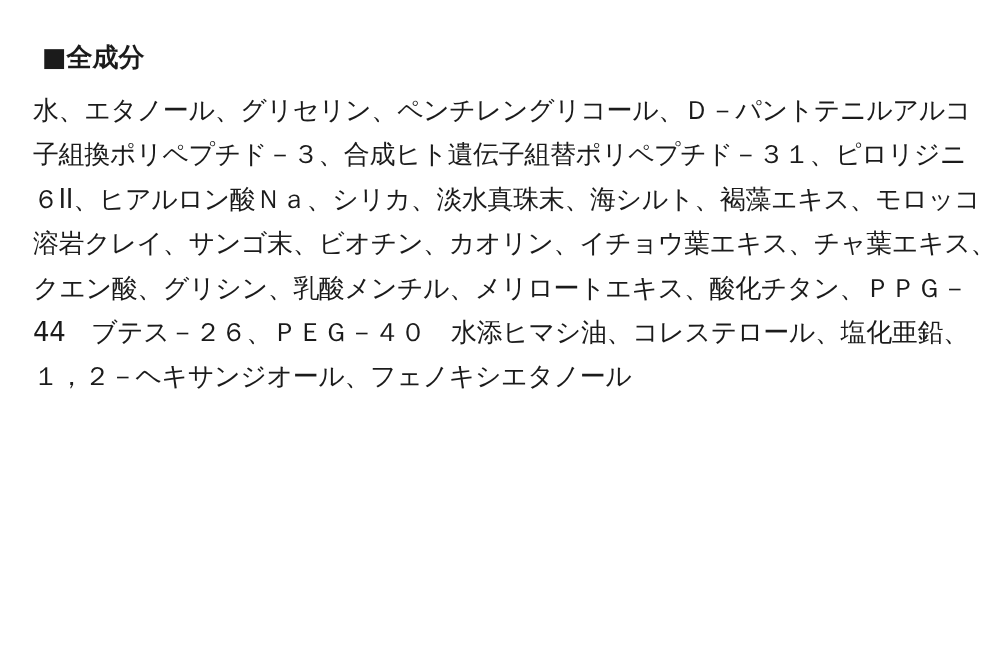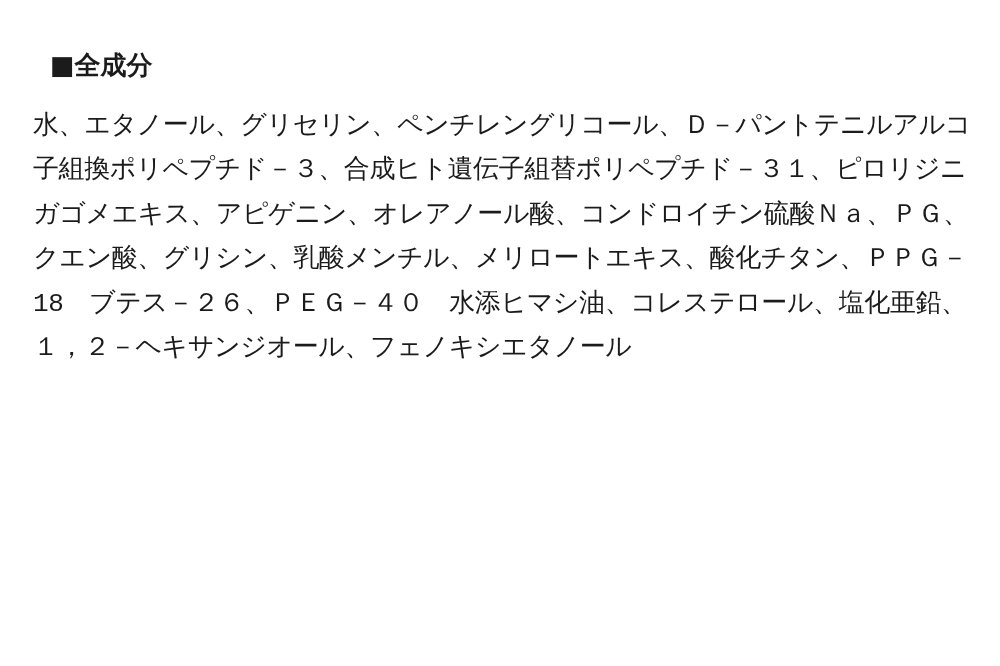--- a/index.html
+++ b/index.html
@@ -17,40 +17,40 @@
     box-sizing: border-box;
     width: 1000px;
     height: 666px;
     padding: 26px 30px 0 33px;
     color: #1b1b1b;
   }
   .heading {
     font-size: 26px;
     font-weight: bold;
     line-height: 44px;
-    margin: 17px;
+    margin: 9px;
     white-space: nowrap;
   }
   .body-text {
     margin: 0;
   }
   .line {
     font-size: 26px;
     line-height: 44.4px;
     white-space: nowrap;
     letter-spacing: -0.4px;
-    font-family: Liberation Mono, monospace;
   }
 </style>
 </head>
 <body>
 
 <div class="doc">
   <h2 class="heading">■全成分</h2>
   <div class="body-text">
     <div class="line">水、エタノール、グリセリン、ペンチレングリコール、Ｄ－パントテニルアルコ</div>
     <div class="line">子組換ポリペプチド－３、合成ヒト遺伝子組替ポリペプチド－３１、ピロリジニ</div>
-    <div class="line">ガゴメエキス、アピゲニン、オレアノール酸、コンドロイチン硫酸Ｎａ、ＰＧ、</div>
+    <div class="line">６II、ヒアルロン酸Ｎａ、シリカ、淡水真珠末、海シルト、褐藻エキス、モロッコ</div>
+    <div class="line">溶岩クレイ、サンゴ末、ビオチン、カオリン、イチョウ葉エキス、チャ葉エキス、</div>
     <div class="line">クエン酸、グリシン、乳酸メンチル、メリロートエキス、酸化チタン、ＰＰＧ－</div>
-    <div class="line">18　ブテス－２６、ＰＥＧ－４０　水添ヒマシ油、コレステロール、塩化亜鉛、</div>
+    <div class="line">44　ブテス－２６、ＰＥＧ－４０　水添ヒマシ油、コレステロール、塩化亜鉛、</div>
     <div class="line">１，２－ヘキサンジオール、フェノキシエタノール</div>
   </div>
 </div>
 
 </body></html>

